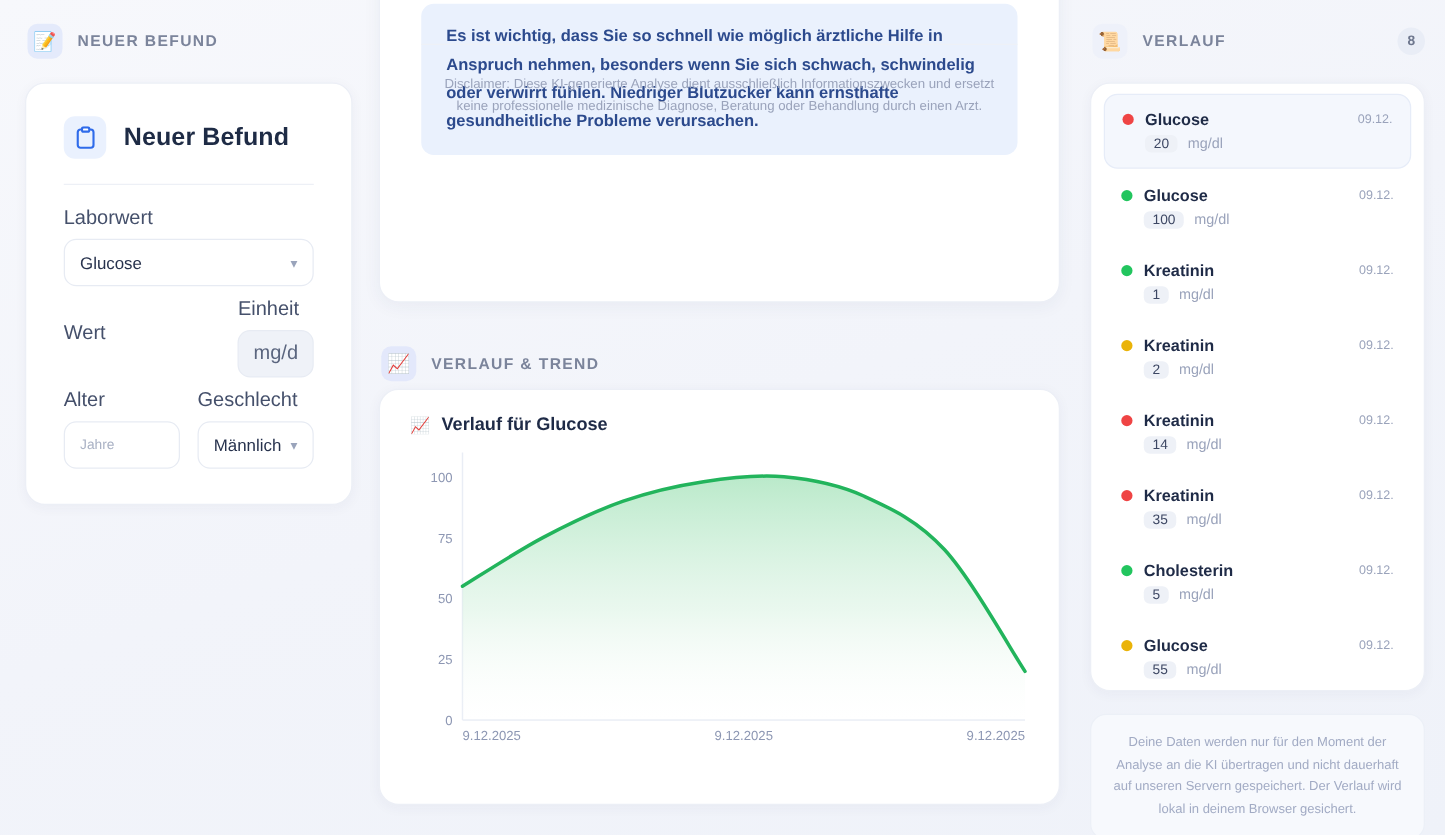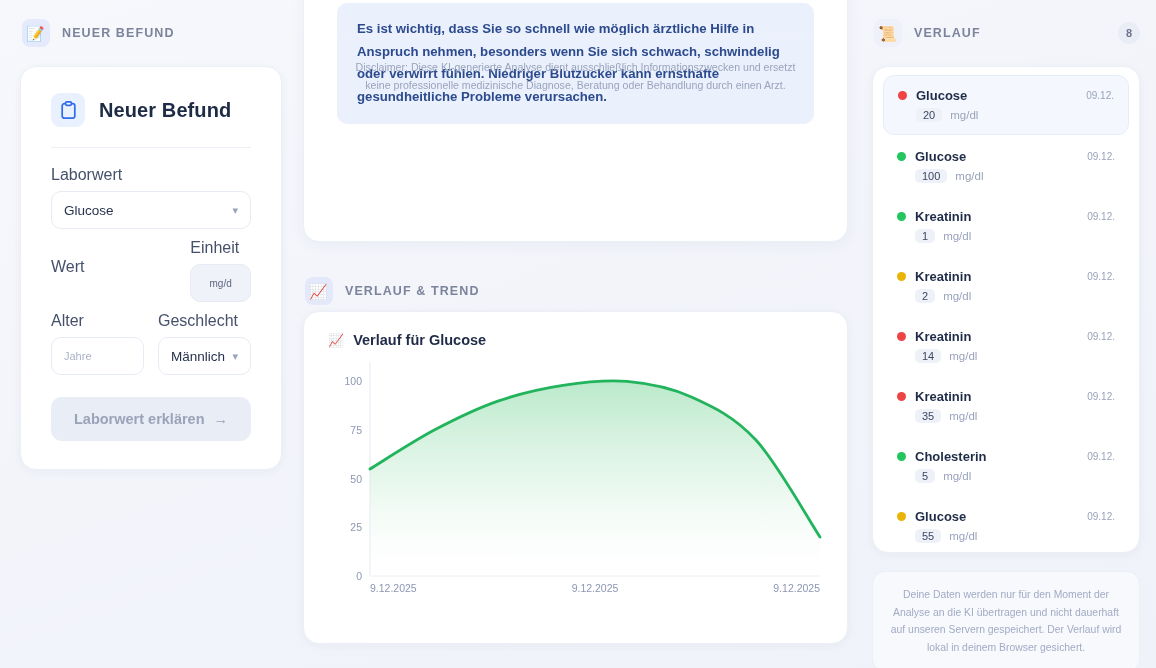--- a/index.html
+++ b/index.html
@@ -69,21 +69,21 @@
   .ph { color: #a9b1c4; font-family: "Liberation Mono", monospace; font-size: 13px;}
   .ph-s { color: #a9b1c4; font-size: 11px;}
 
   .row { display: flex; gap: 14px; margin-top: 10px; align-items: center; }
   .col-wert { width: 128px; }
   .col-einheit { width: 62px; }
   .unit-box {
     height: 38px; border-radius: 10px; background: #eff2f8;
     border: 1px solid #e7ebf3;
     display: flex; align-items: center; justify-content: center;
-    font-size: 10px; color: #5a6party; color: #5b6party;
+    font-size: 16px; color: #5a6party; color: #5b6party;
     color: #5b667f; overflow: hidden; white-space: nowrap;
   }
   .col-alter { width: 93px; }
   .col-gesch { width: 93px; }
 
   .cta {
     margin-top: 22px; width: 100%; height: 44px;
     background: #e9edf5; border: none; border-radius: 11px;
     color: #9aa3b8; font-size: 14.5px; font-weight: bold;
     display: flex; align-items: center; justify-content: center; gap: 9px;
@@ -236,24 +236,20 @@
         </div>
         <div class="col-gesch">
           <label class="fld-label">Geschlecht</label>
           <div class="select-box">
             <span class="val">Männlich</span>
             <span class="chev">▾</span>
           </div>
         </div>
       </div>
 
-      <button class="cta">
-        <span>Laborwert erklären</span>
-        <span>→</span>
-      </button>
     </div>
 
   </div>
 
   <div class="center-col">
 
     <div class="analysis-card">
       <div class="alert-blue">Es ist wichtig, dass Sie so schnell wie möglich ärztliche Hilfe in Anspruch nehmen, besonders wenn Sie sich schwach, schwindelig oder verwirrt fühlen. Niedriger Blutzucker kann ernsthafte gesundheitliche Probleme verursachen.</div>
       <div class="thin-sep"></div>
       <div class="disclaimer">Disclaimer: Diese KI-generierte Analyse dient ausschließlich Informationszwecken und ersetzt keine professionelle medizinische Diagnose, Beratung oder Behandlung durch einen Arzt.</div>

